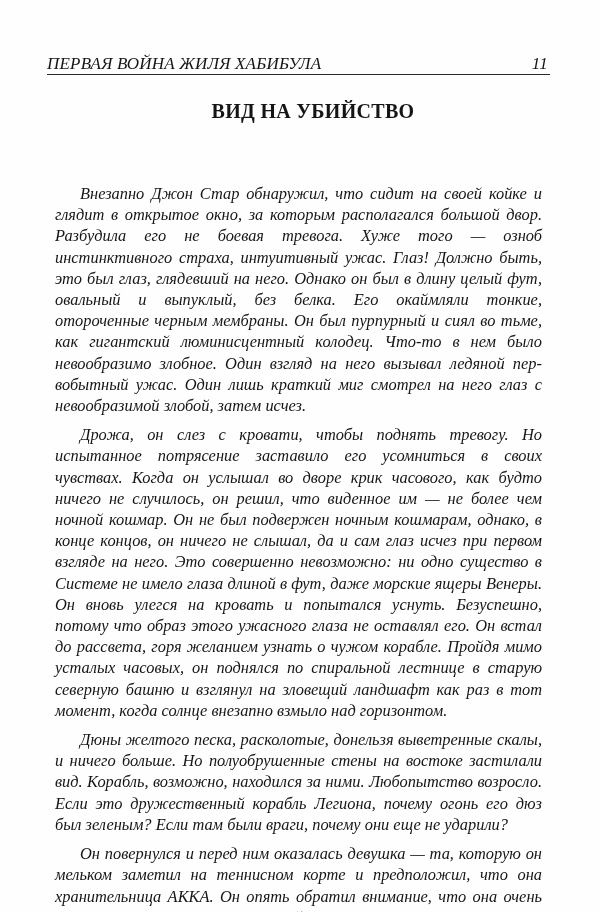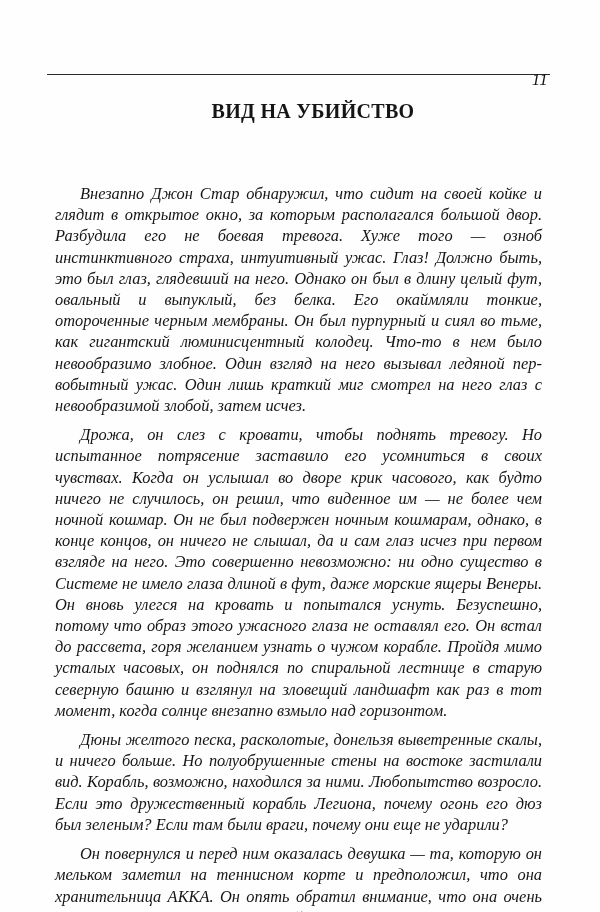--- a/index.html
+++ b/index.html
@@ -5,39 +5,40 @@
   html, body { margin: 0; padding: 0; background: #ffffff; }
   body { width: 600px; height: 912px; position: relative; overflow: hidden; color: #151515; }
   .page { position: absolute; left: 0; top: 0; width: 600px; height: 912px; background: #fefefe; }
   .running-head {
     position: absolute; left: 47px; top: 54px; width: 503px; height: 20px;
     border-bottom: 1.5px solid #2a2a2a;
     font-family: "Liberation Serif", serif; font-style: italic;
     font-size: 17px; line-height: 20px; letter-spacing: 0.2px;
   }
   .running-head .title { position: absolute; left: 0; top: 0; }
-  .running-head .folio { position: absolute; right: 2px; top: 16px; }
+  .running-head .folio { position: absolute; right: 2px; top: 0; }
   .chapter-title {
     position: absolute; left: 0; top: 99px; width: 600px; text-align: center;
     font-family: "Liberation Serif", serif; font-weight: bold; font-size: 20px; line-height: 24px;
     letter-spacing: 0.3px;
     padding-left: 13px;
   }
   .body-text {
     position: absolute; left: 47px; top: 175px; width: 503px;
     font-family: "Liberation Serif", serif; font-size: 16.4px; line-height: 21.2px;
     text-align: justify; hyphens: manual;
   }
   .body-text p { margin: 8px; text-indent: 25px; font-style: italic; }
 </style>
 </head>
 <body>
 
 <div class="page">
   <div class="running-head">
+    <span class="title">ПЕРВАЯ ВОЙНА ЖИЛЯ ХАБИБУЛА</span>
     <span class="folio">11</span>
   </div>
 
   <div class="chapter-title">ВИД НА УБИЙСТВО</div>
 
   <div class="body-text">
     <p>Внезапно Джон Стар обнаружил, что сидит на своей койке и глядит в открытое окно, за которым располагался большой двор. Разбудила его не боевая тревога. Хуже того — озноб инстинктивного страха, интуитивный ужас. Глаз! Должно быть, это был глаз, глядевший на него. Однако он был в длину целый фут, овальный и выпуклый, без белка. Его окаймляли тонкие, отороченные черным мембраны. Он был пурпурный и сиял во тьме, как гигантский люминисцентный колодец. Что-то в нем было невообразимо злобное. Один взгляд на него вызывал ледяной пер­вобытный ужас. Один лишь краткий миг смотрел на него глаз с невооб­разимой злобой, затем исчез.</p>
     <p>Дрожа, он слез с кровати, чтобы поднять тревогу. Но испытанное пот­рясение заставило его усомниться в своих чувствах. Когда он услышал во дворе крик часового, как будто ничего не случилось, он решил, что виденное им — не более чем ночной кошмар. Он не был подвержен ноч­ным кошмарам, однако, в конце концов, он ничего не слышал, да и сам глаз исчез при первом взгляде на него. Это совершенно невозможно: ни одно существо в Системе не имело глаза длиной в фут, даже морские ящеры Венеры. Он вновь улегся на кровать и попытался уснуть. Безус­пешно, потому что образ этого ужасного глаза не оставлял его. Он встал до рассвета, горя желанием узнать о чужом корабле. Пройдя мимо ус­талых часовых, он поднялся по спиральной лестнице в старую северную башню и взглянул на зловещий ландшафт как раз в тот момент, когда солнце внезапно взмыло над горизонтом.</p>
     <p>Дюны желтого песка, расколотые, донельзя выветренные скалы, и ничего больше. Но полуобрушенные стены на востоке застилали вид. Ко­рабль, возможно, находился за ними. Любопытство возросло. Если это дружественный корабль Легиона, почему огонь его дюз был зеленым? Если там были враги, почему они еще не ударили?</p>
     <p>Он повернулся и перед ним оказалась девушка — та, которую он мельком заметил на теннисном корте и предположил, что она хранительница АККА. Он опять обратил внимание, что она очень привлекательна. Красивая, стройная, прекрасного телосложения. Хо­лодные серые глаза, умные и честные, коричневые волосы с глянцем, которые в свете солнца горели волшебным пламенем. На ней была обыч­ная белая туника, грудь ее вздымалась от бега за ним по ступенькам.</p>

